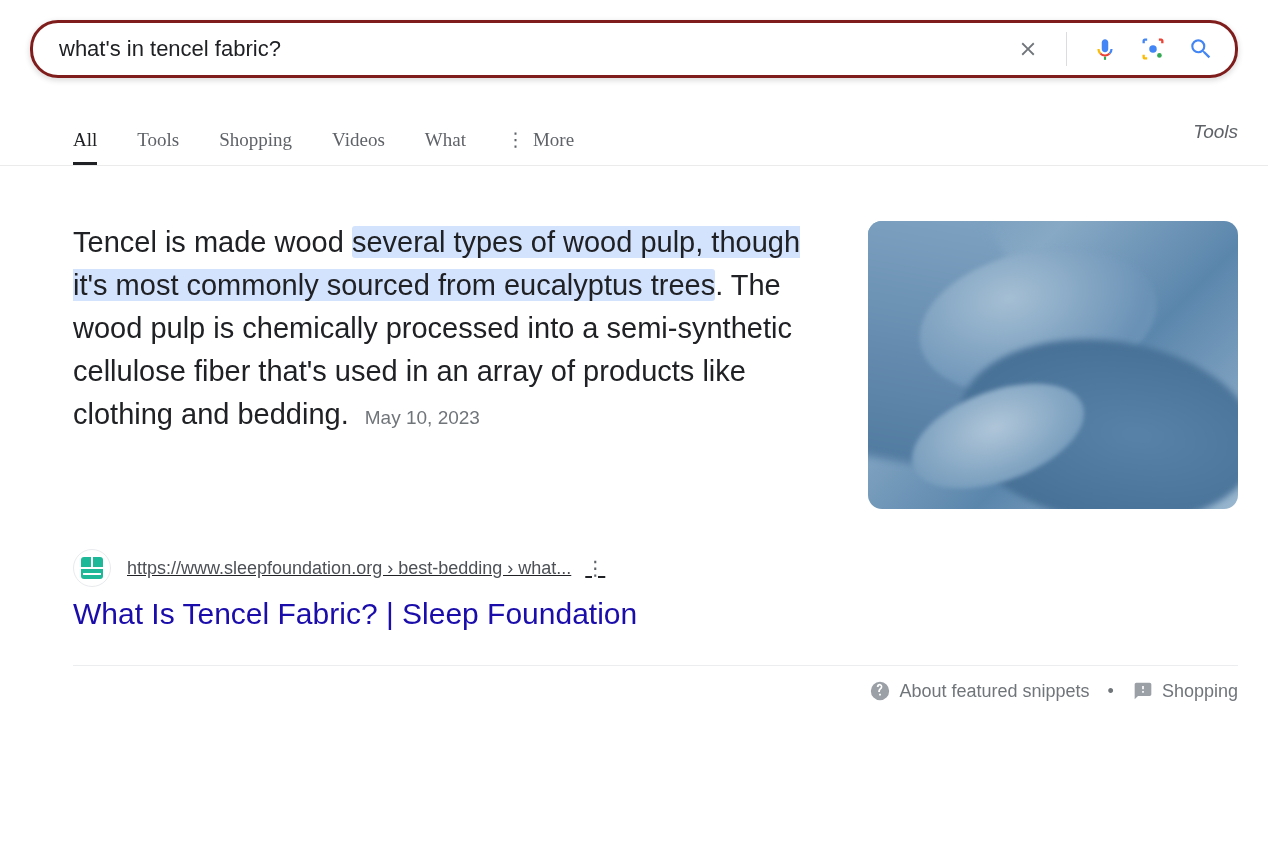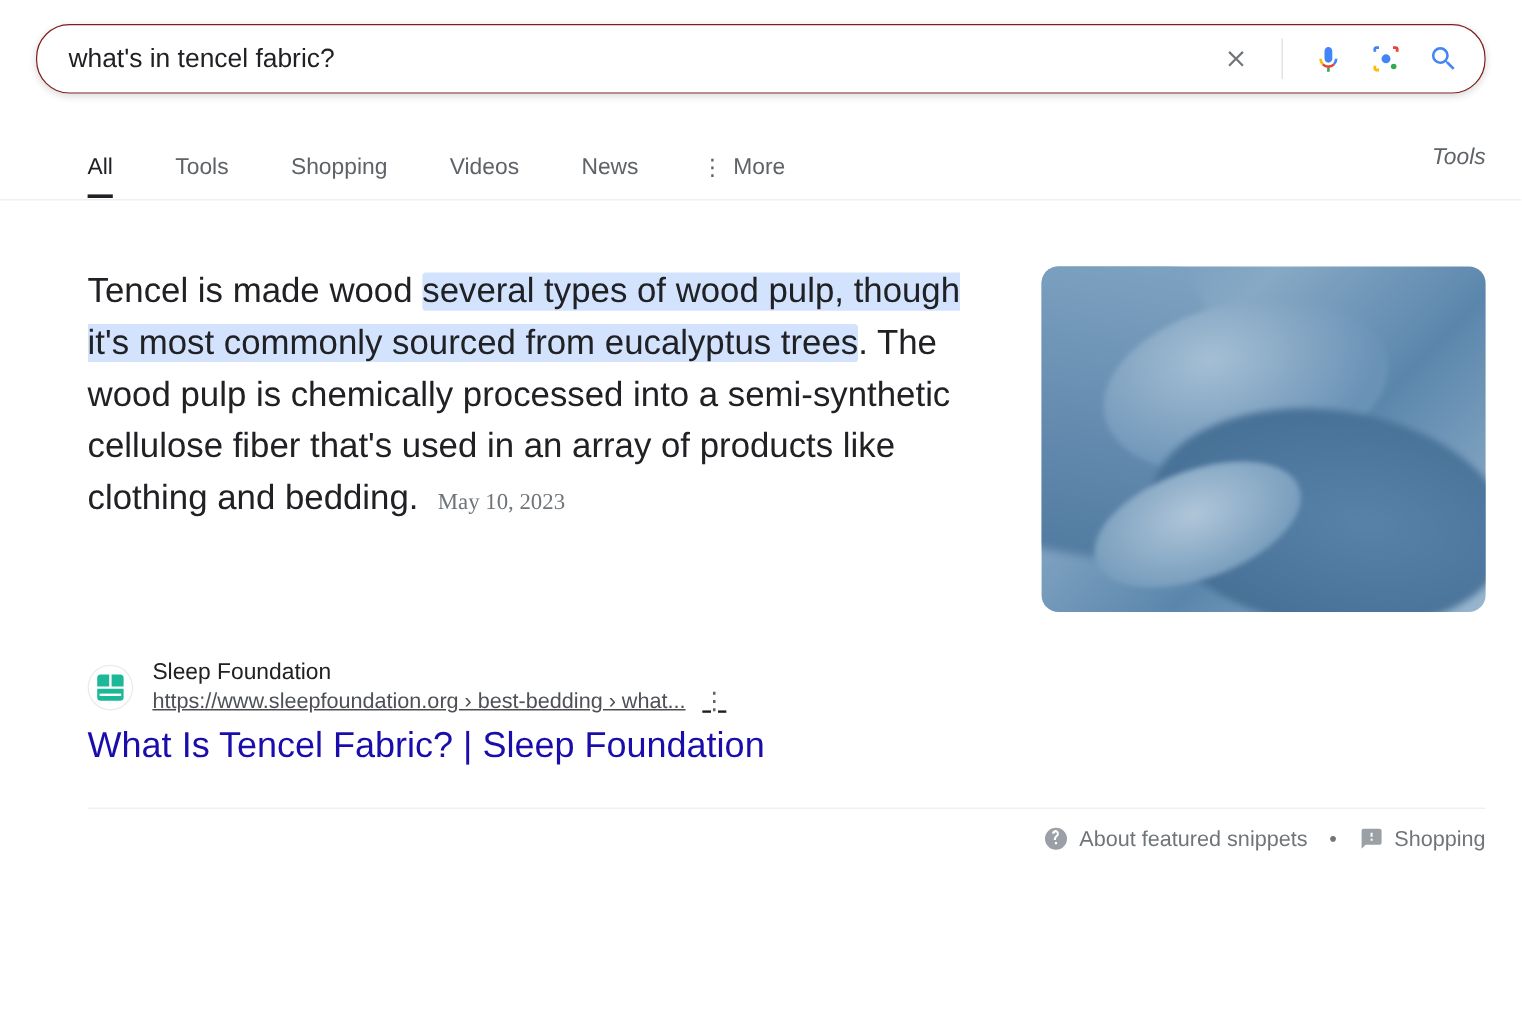--- a/index.html
+++ b/index.html
@@ -8,21 +8,21 @@
       background: #fff;
       color: #202124;
     }
     
     .search-wrap {
       padding: 20px 30px 0 30px;
     }
     .search-bar {
       display: flex;
       align-items: center;
-      border: 1px solid #7f1d1d;
+      border: 3px solid #7f1d1d;
       border-radius: 28px;
       height: 58px;
       padding: 0 20px 0 26px;
       box-shadow: 0 2px 5px 1px rgba(64,60,67,.16);
     }
     .search-input {
       flex: 1;
       border: none;
       outline: none;
       font-size: 22px;
@@ -53,21 +53,22 @@
       display: flex;
       align-items: center;
       justify-content: space-between;
       border-bottom: 1px solid #ebebeb;
       padding: 0 30px 0 73px;
       margin-top: 34px;
     }
     .tabs {
       display: flex;
       align-items: center;
-      gap: 52px;
+      gap: 40px;
+      font-family: Liberation Serif, serif;
     }
     .tab {
       font-size: 19px;
       color: #5f6368;
       padding: 16px 0 14px 0;
       cursor: pointer;
       display: flex;
       align-items: center;
       gap: 6px;
     }
@@ -99,21 +100,20 @@
       max-width: 770px;
     }
     .highlight {
       background: #d3e3fd;
       border-radius: 3px;
     }
     .snippet-date {
       font-size: 19px;
       color: #70757a;
       margin-left: 8px;
-      font-family: Liberation Serif, serif;
     }
     .snippet-img {
       width: 370px;
       height: 288px;
       border-radius: 14px;
       background: linear-gradient(135deg, #6b94b8 0%, #87a9c5 30%, #5b86ac 60%, #9ab7cf 100%);
       position: relative;
       overflow: hidden;
       flex-shrink: 0;
     }
@@ -265,21 +265,21 @@
     <div class="tab">
         <span>Tools</span>
       </div>
     <div class="tab">
         <span>Shopping</span>
       </div>
     <div class="tab">
         <span>Videos</span>
       </div>
     <div class="tab">
-        <span>News</span>
+        <span>What</span>
       </div>
     <div class="tab">
       <span style="letter-spacing:2px;">⋮</span>
       <span>More</span>
     </div>
   </div>
   <div class="tools">Tools</div>
 </div>
 
 <div class="content">
@@ -300,21 +300,20 @@
     <div class="favicon">
       <div class="favicon-inner">
         <div class="fav-block fb1"></div>
         <div class="fav-block fb2"></div>
         <div class="fav-block fb3">
             <div class="fb-line" style="top:4px;"></div>
           </div>
       </div>
     </div>
     <div class="source-meta">
-      <div class="source-name">Sleep Foundation</div>
       <div class="source-url-row">
         <div class="source-url">https://www.sleepfoundation.org › best-bedding › what...</div>
         <div class="vdots">⋮</div>
       </div>
     </div>
   </div>
   <h3 class="result-title">What Is Tencel Fabric? | Sleep Foundation</h3>
 </div>
 
 <div class="footer-row">

